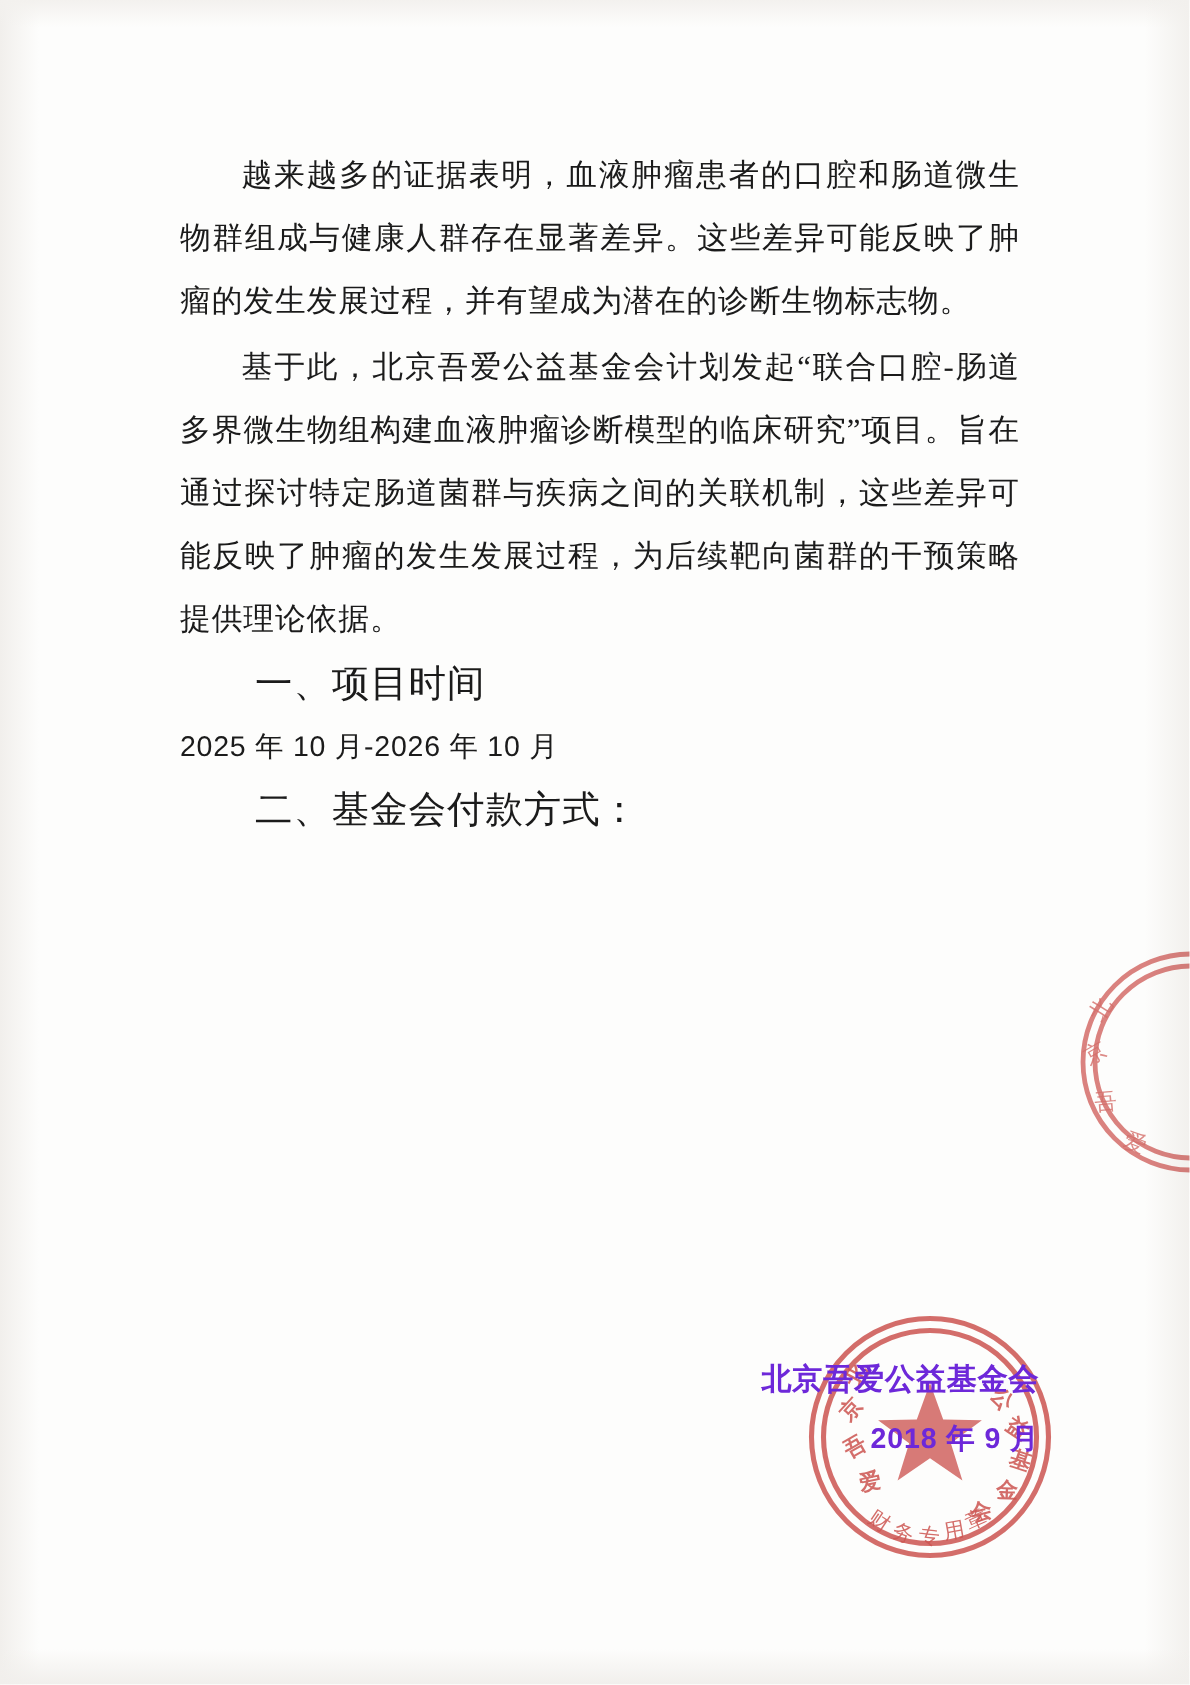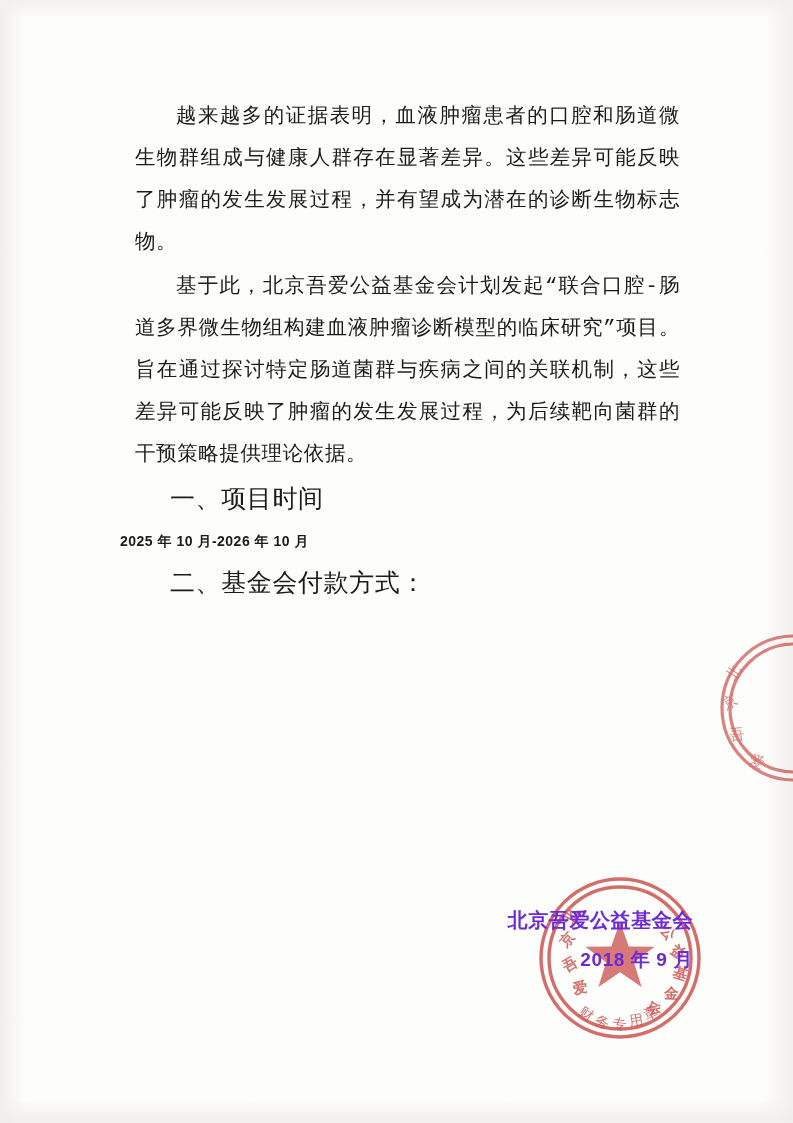--- a/index.html
+++ b/index.html
@@ -50,40 +50,39 @@
     top: 96px;
     width: 560px;
   }
 
   .para {
     font-size: 20.5px;
     line-height: 42px;
     letter-spacing: 0.6px;
     text-align: justify;
     text-justify: inter-ideograph;
-    margin: 0 0 2px 15px;
+    margin: 0 0 2px 0;
     text-indent: 2em;
-    font-family: Liberation Mono, monospace;
+    font-family: Liberation Serif, serif;
   }
 
   .heading-line {
     font-size: 25px;
     line-height: 42px;
     letter-spacing: 0.6px;
     margin: 0;
     text-indent: 2em;
   }
 
   .plain-line {
-    font-size: 14px;
+    font-size: 19px;
     line-height: 42px;
     letter-spacing: 0.5px;
     margin: 0;
     font-family: "Liberation Sans", sans-serif;
-    font-weight: bold;
   }
 
   .signature {
     position: absolute;
     right: 100px;
     top: 900px;
     width: 230px;
     text-align: right;
     z-index: 3;
   }

